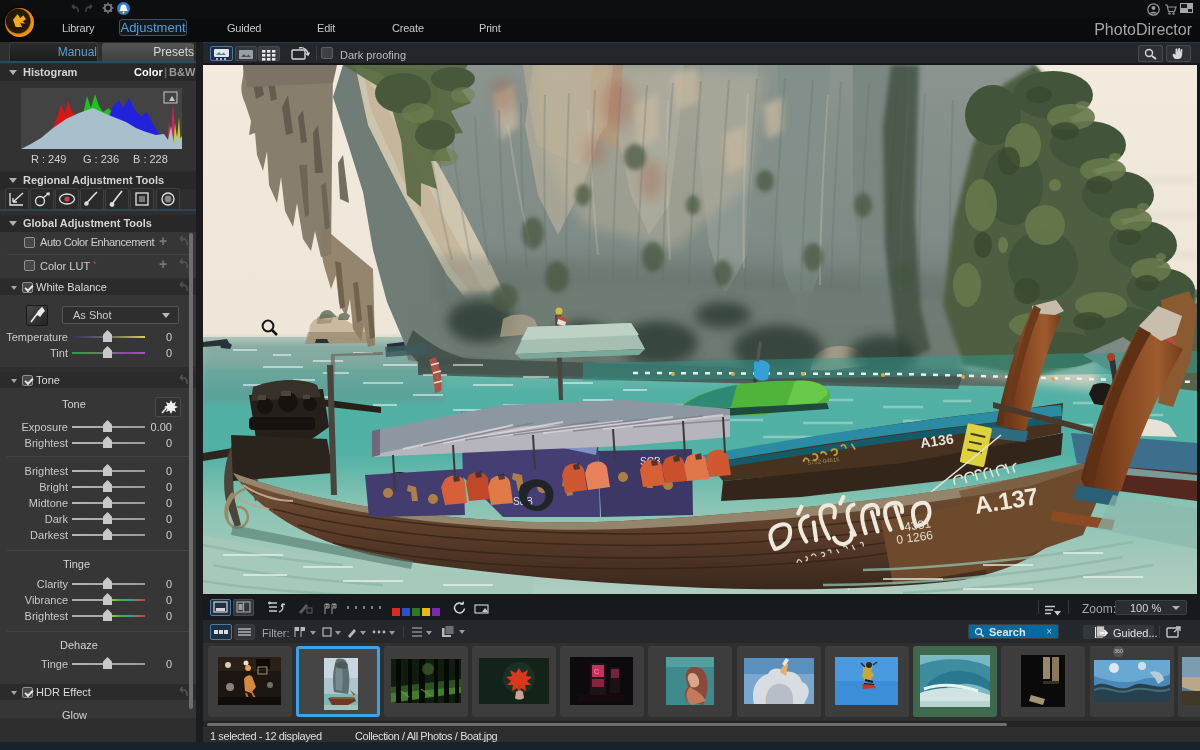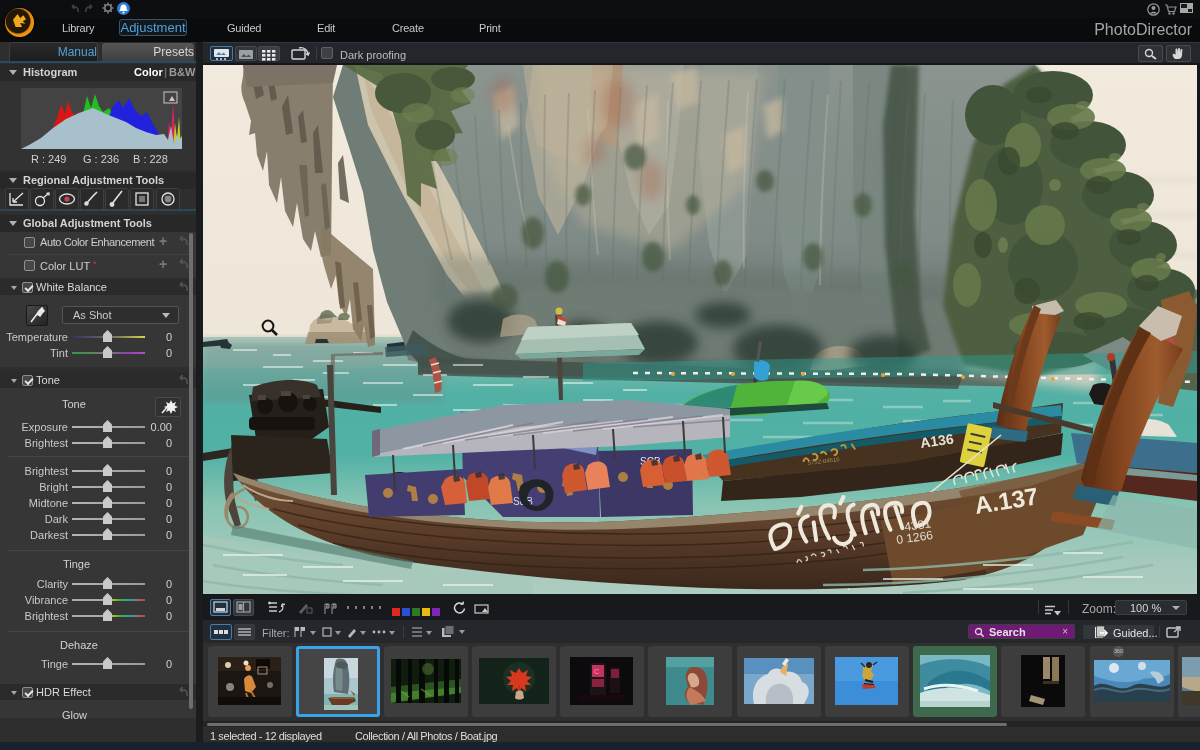--- a/index.html
+++ b/index.html
@@ -788,21 +788,21 @@
         <g stroke="#b8b8b8" stroke-width="1.2">
           <path d="M2,3 h10 M2,7 h10 M2,11 h10"></path>
         </g>
         <path d="M16,6 h6 l-3,4 Z" fill="#999"></path>
       </svg></div>
 <div class="abs" style="left:440px;top:624px"><svg width="28" height="15">
         <rect x="2" y="4" width="9" height="9" fill="#b8b8b8"></rect>
         <rect x="5" y="1.5" width="9" height="9" fill="#6a6e72" stroke="#2a2a2a"></rect>
         <path d="M19,6 h6 l-3,4 Z" fill="#999"></path>
       </svg></div>
-<div class="abs" style="left:968px;top:624px;width:107px;height:15px;background:#701a75;border:1px solid #3c3f42;border-radius:2px">
+<div class="abs" style="left:968px;top:624px;width:91px;height:15px;background:#0369a1;border:1px solid #3c3f42;border-radius:2px">
  <svg style="position:absolute;left:5px;top:2px" width="11" height="11">
         <circle cx="4.5" cy="4.5" r="3" fill="none" stroke="#d8d8d8" stroke-width="1.3"></circle>
         <path d="M7,7 l2.6,2.6" stroke="#d8d8d8" stroke-width="1.5"></path>
       </svg>
  <span style="position:absolute;left:20px;top:1px;color:#e2e2e2;font-size:11px;font-weight:bold">Search</span>
  <span style="position:absolute;right:6px;top:1px;color:#c8c8c8;font-size:10px">×</span>
 </div>
 <div class="abs" style="left:1082px;top:624px;width:73px;height:16px;background:#33373b;border:1px solid #26292c;border-radius:2px">
  <svg style="position:absolute;left:11px;top:1px" width="16" height="13">
         <rect x="1" y="1" width="8" height="11" fill="#e8e8e8"></rect>

